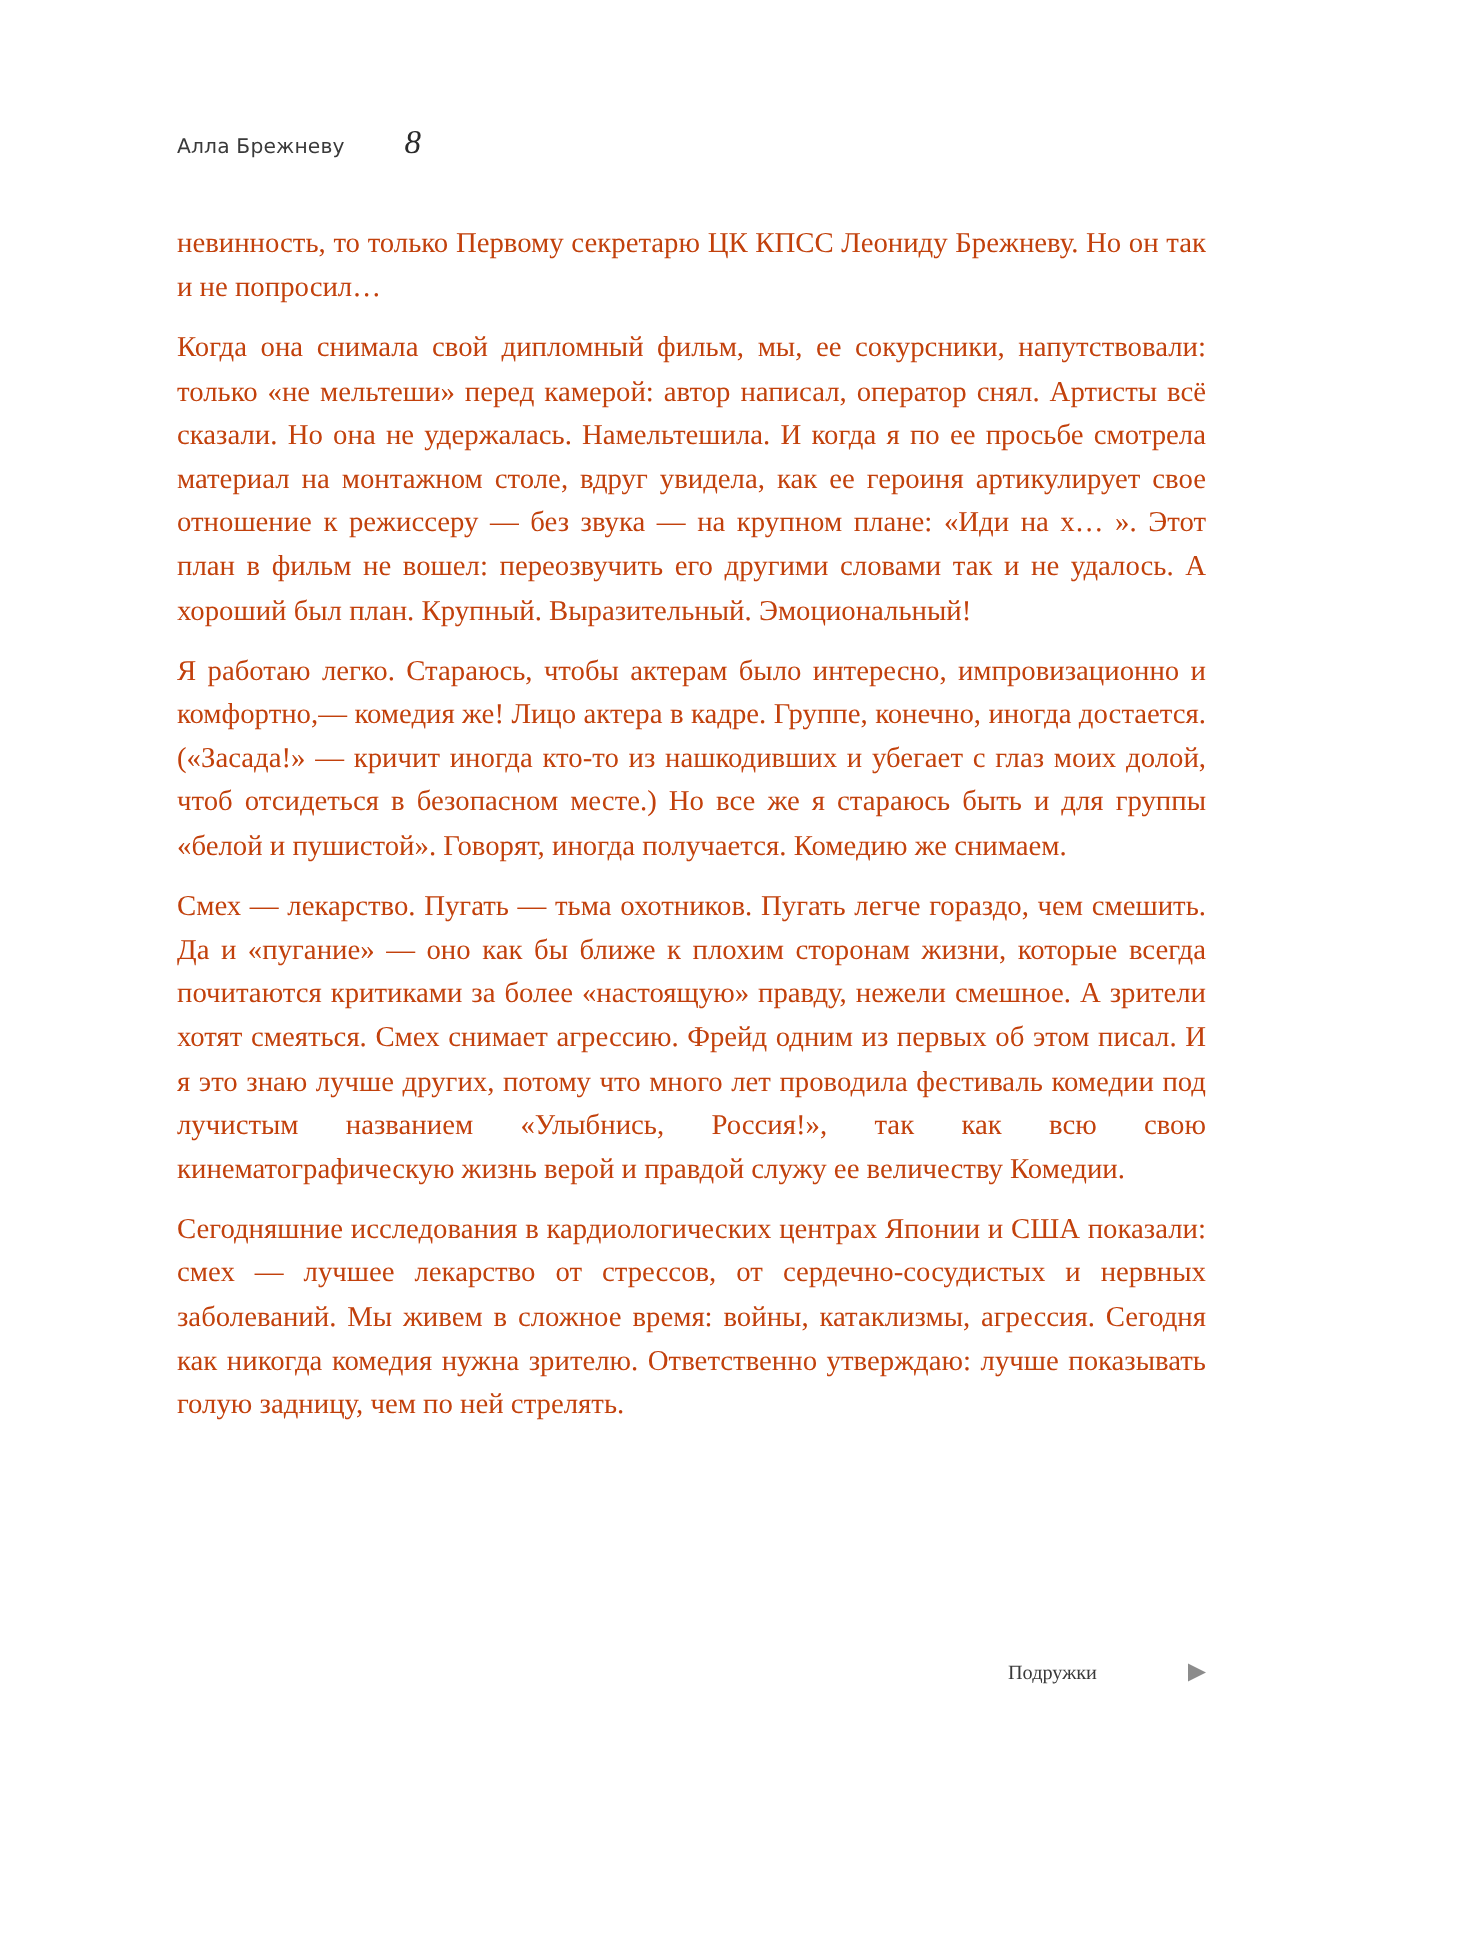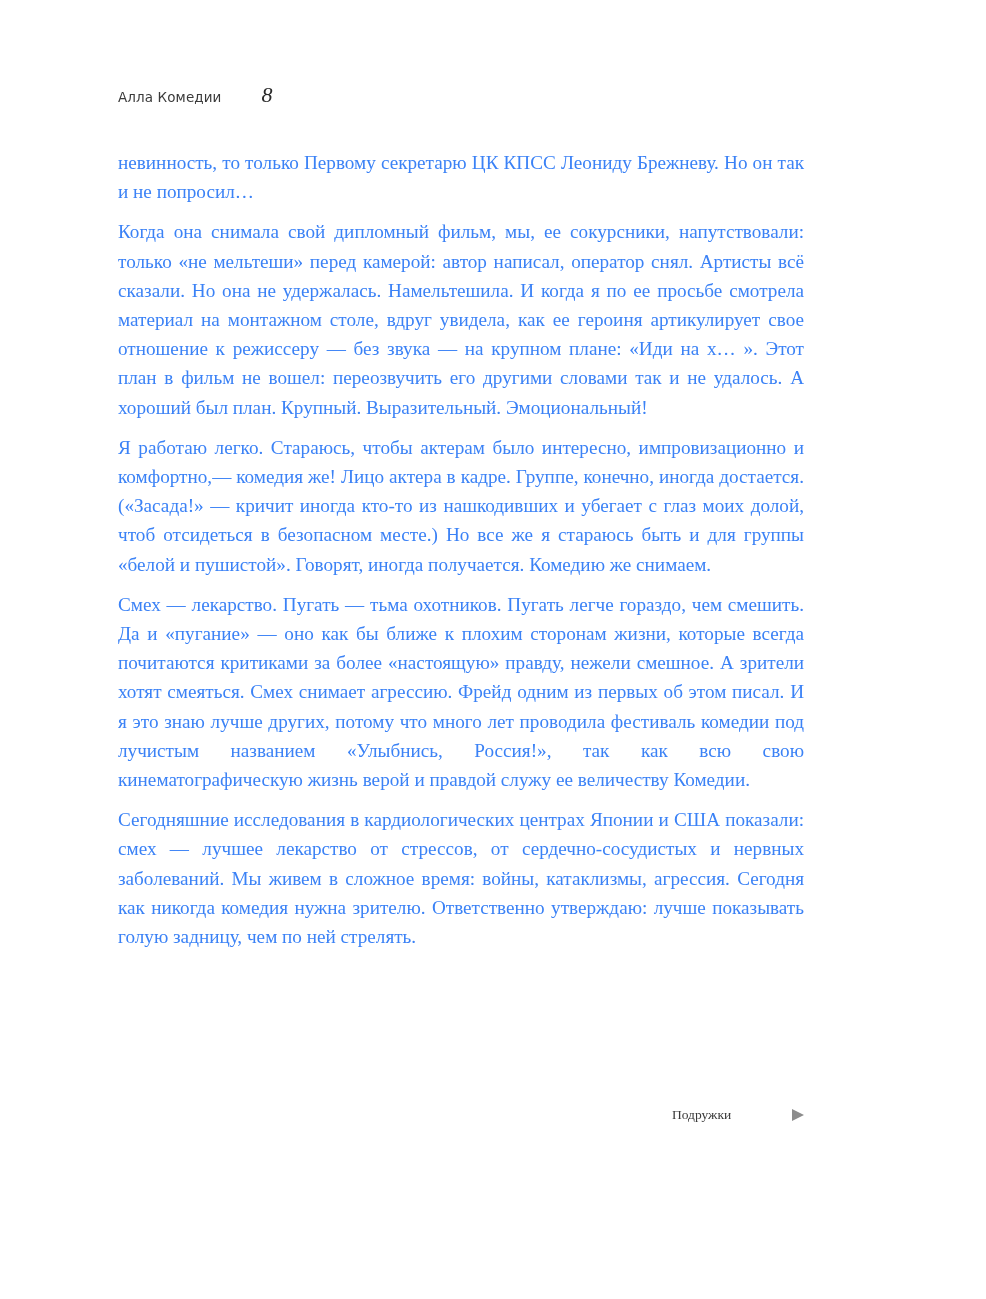--- a/index.html
+++ b/index.html
@@ -36,21 +36,21 @@
       margin-left: 40px;
     }
     .body-text {
       position: absolute;
       left: 118px;
       top: 148px;
       width: 686px;
       font-family: "Liberation Serif", serif;
       font-size: 19.2px;
       line-height: 29.2px;
-      color: #3b82f6;
+      color: #c2410c;
       text-align: justify;
       text-align-last: left;
     }
     .body-text p {
       margin: 0 0 11px 0;
       padding: 0;
       hyphens: none;
     }
     .footer-nav {
       position: absolute;
@@ -74,21 +74,21 @@
       border-top: 6px solid transparent;
       border-bottom: 6px solid transparent;
       border-left: 12px solid #8c8c8c;
       margin-right: 4px;
     }
   </style>
 </head>
 <body>
 
 <div class="running-header">
-  <span class="header-author">Алла Комедии</span>
+  <span class="header-author">Алла Брежневу</span>
   <span class="header-page">8</span>
 </div>
 
 <div class="body-text">
   <p>невинность, то только Первому секретарю ЦК КПСС Леониду Брежневу. Но он так и не попросил…</p>
   <p>Когда она снимала свой дипломный фильм, мы, ее сокурсники, напутствовали: только «не мельтеши» перед камерой: автор написал, оператор снял. Артисты всё сказали. Но она не удержалась. Намельтешила. И когда я по ее просьбе смотрела материал на монтажном столе, вдруг увидела, как ее героиня артикулирует свое отношение к режиссеру — без звука — на крупном плане: «Иди на х… ». Этот план в фильм не вошел: переозвучить его другими словами так и не удалось. А хороший был план. Крупный. Выразительный. Эмоциональный!</p>
   <p>Я работаю легко. Стараюсь, чтобы актерам было интересно, импровизационно и комфортно,— комедия же! Лицо актера в кадре. Группе, конечно, иногда достается. («Засада!» — кричит иногда кто-то из нашкодивших и убегает с глаз моих долой, чтоб отсидеться в безопасном месте.) Но все же я стараюсь быть и для группы «белой и пушистой». Говорят, иногда получается. Комедию же снимаем.</p>
   <p>Смех — лекарство. Пугать — тьма охотников. Пугать легче гораздо, чем смешить. Да и «пугание» — оно как бы ближе к плохим сторонам жизни, которые всегда почитаются критиками за более «настоящую» правду, нежели смешное. А зрители хотят смеяться. Смех снимает агрессию. Фрейд одним из первых об этом писал. И я это знаю лучше других, потому что много лет проводила фестиваль комедии под лучистым названием «Улыбнись, Россия!», так как всю свою кинематографическую жизнь верой и правдой служу ее величеству Комедии.</p>
   <p>Сегодняшние исследования в кардиологических центрах Японии и США показали: смех — лучшее лекарство от стрессов, от сердечно-сосудистых и нервных заболеваний. Мы живем в сложное время: войны, катаклизмы, агрессия. Сегодня как никогда комедия нужна зрителю. Ответственно утверждаю: лучше показывать голую задницу, чем по ней стрелять.</p>
 </div>

